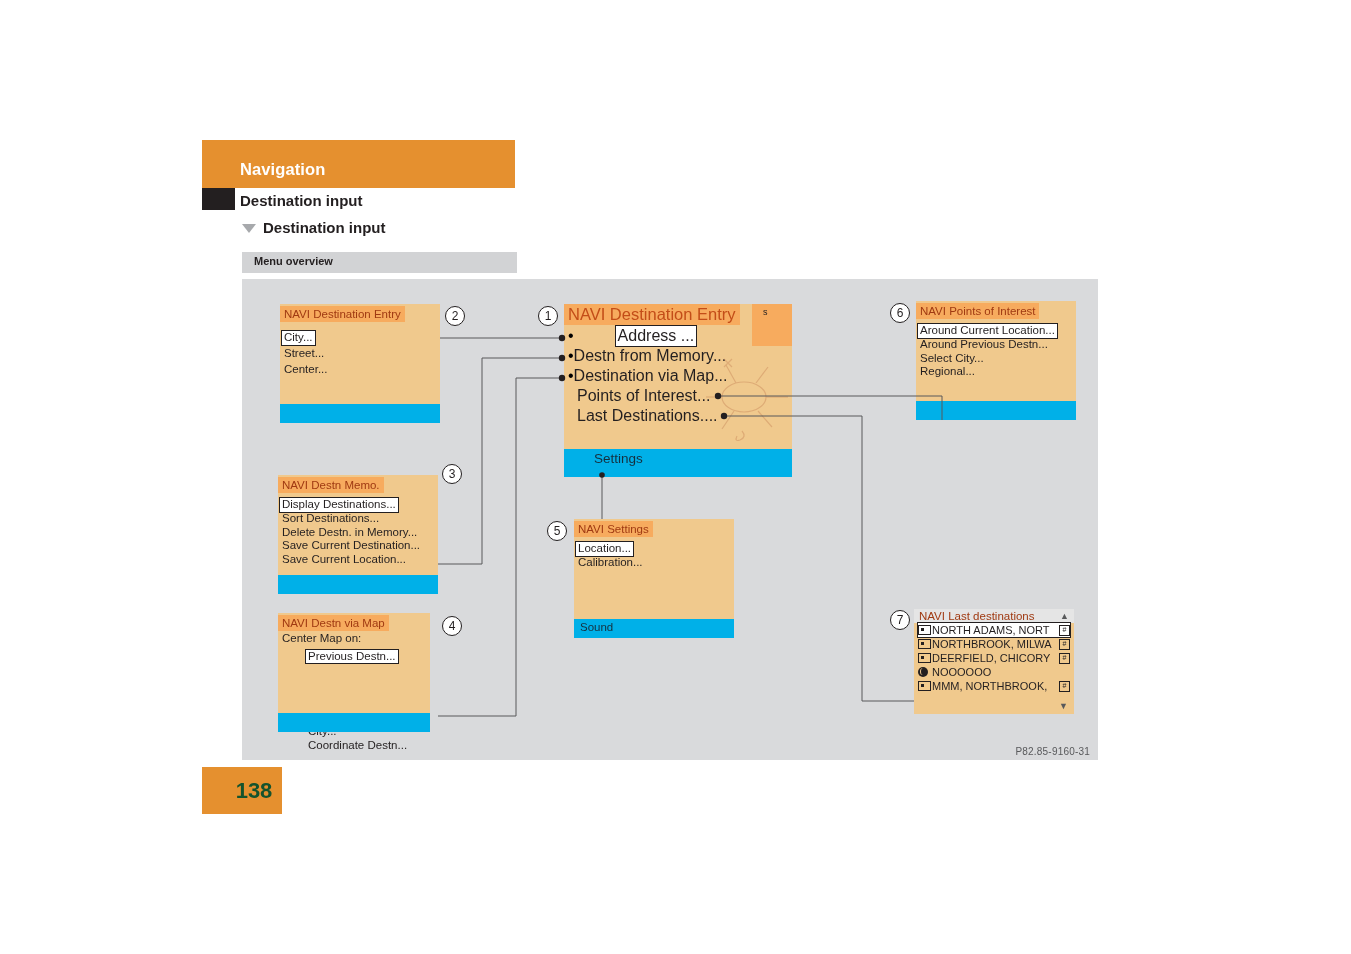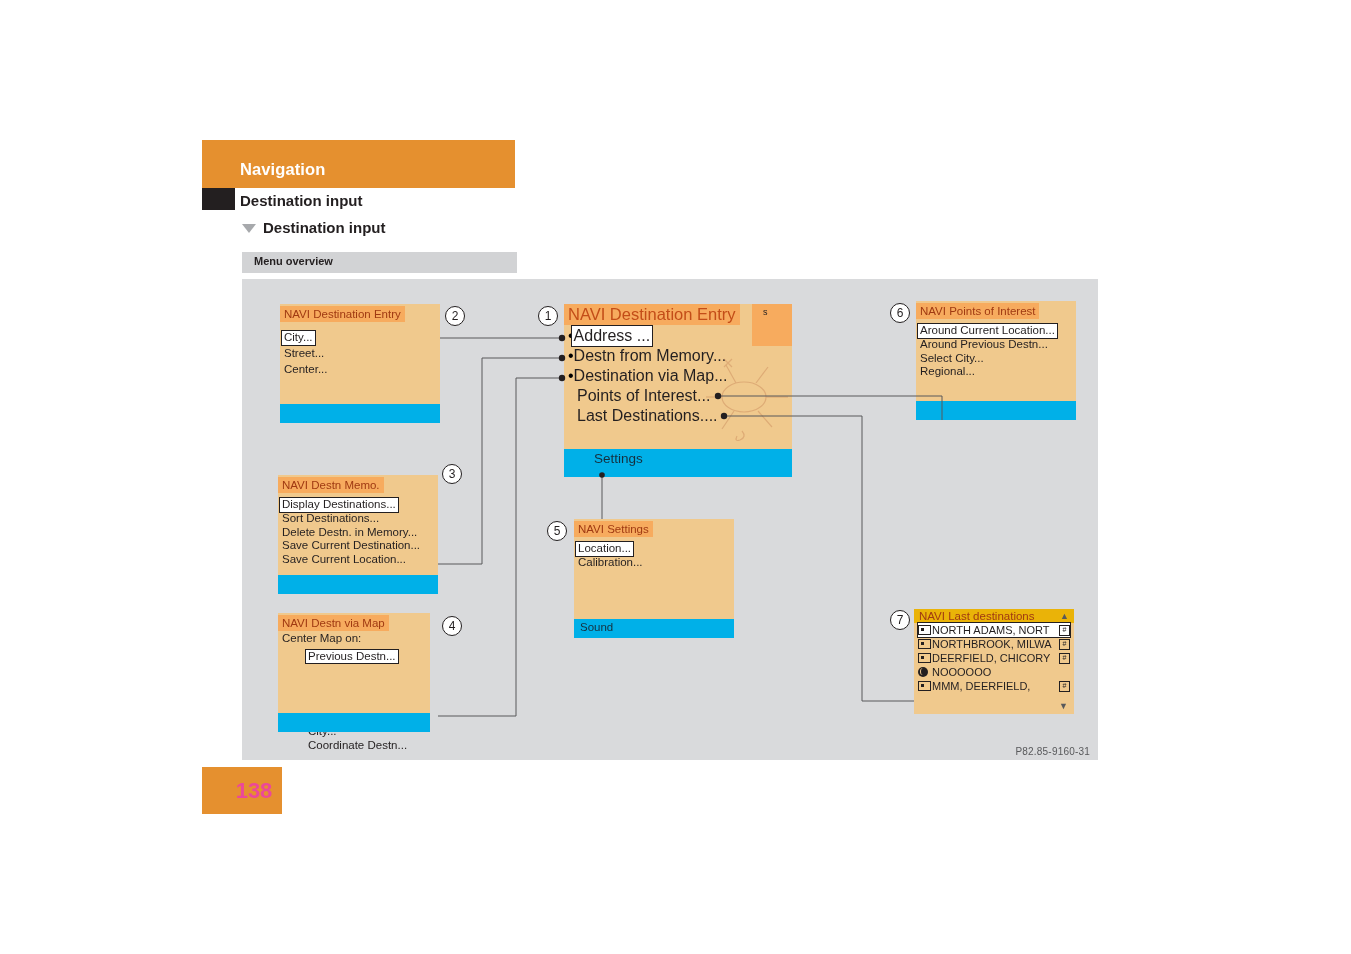--- a/index.html
+++ b/index.html
@@ -119,21 +119,21 @@
     position: absolute;
     left: 202px;
     top: 767px;
     width: 80px;
     height: 47px;
     display: flex;
     align-items: center;
     justify-content: center;
     font-size: 22px;
     font-weight: bold;
-    color: #ec4899;
+    color: #14532d;
     padding-left: 24px;
     box-sizing: border-box;
   }
 
   
   .mbox {
     position: absolute;
     background: #f0c98d;
     box-sizing: border-box;
   }
@@ -252,21 +252,21 @@
   #box4 { left: 36px;  top: 334px; width: 152px; height: 119px; }
   #box5 { left: 332px; top: 240px; width: 160px; height: 119px; }
   #box6 { left: 674px; top: 22px;  width: 160px; height: 119px; }
   #box7 { left: 672px; top: 330px; width: 160px; height: 105px; }
 
   #box7 { background: #f0c98d; }
   #box7 .b7-head {
     display: flex;
     align-items: center;
     justify-content: space-between;
-    background: #eab308;
+    background: #e5e5e5;
     padding: 1px 5px 1px 5px;
   }
   #box7 .b7-head .t {
     font-size: 11.5px;
     color: #a03a12;
     white-space: nowrap;
   }
   #box7 .b7-rows { padding: 0 4px; }
   #box7 .b7-row {
     display: flex;
@@ -512,33 +512,33 @@
         <span class="icon-card"></span>
         <span class="txt">DEERFIELD, CHICORY</span>
         <span class="icon-hash">#</span>
       </div>
       <div class="b7-row">
         <span class="icon-globe"></span>
         <span class="txt" style="padding-left:3px;">NOOOOOO</span>
       </div>
       <div class="b7-row">
         <span class="icon-card"></span>
-        <span class="txt">MMM, DEERFIELD,</span>
+        <span class="txt">MMM, NORTHBROOK,</span>
         <span class="icon-hash">#</span>
       </div>
     </div>
     <span class="b7-down">▼</span>
   </div>
 
   <div class="mbox" id="box1">
     <span class="mbox-titlewrap">
       <span class="mbox-title">NAVI Destination Entry</span>
     </span>
     <div class="mbox-items">
-      <div style="display:flex;align-items:center;">
+      <div style="display:flex;align-items:center;gap:44px;">
         <span class="bullet">•</span>
         <span class="mitem sel">Address ...</span>
       </div>
       <div style="display:flex;align-items:baseline;">
         <span class="bullet">•</span>
         <span class="mitem">Destn from Memory...</span>
       </div>
       <div style="display:flex;align-items:baseline;">
         <span class="bullet">•</span>
         <span class="mitem">Destination via Map...</span>

